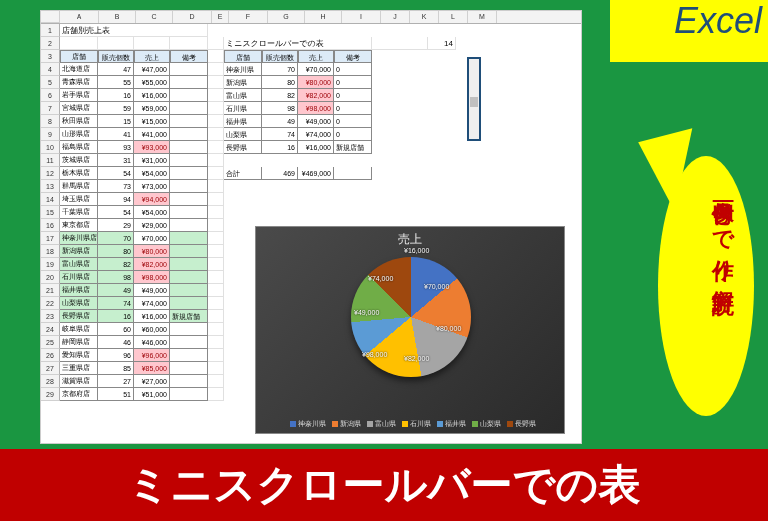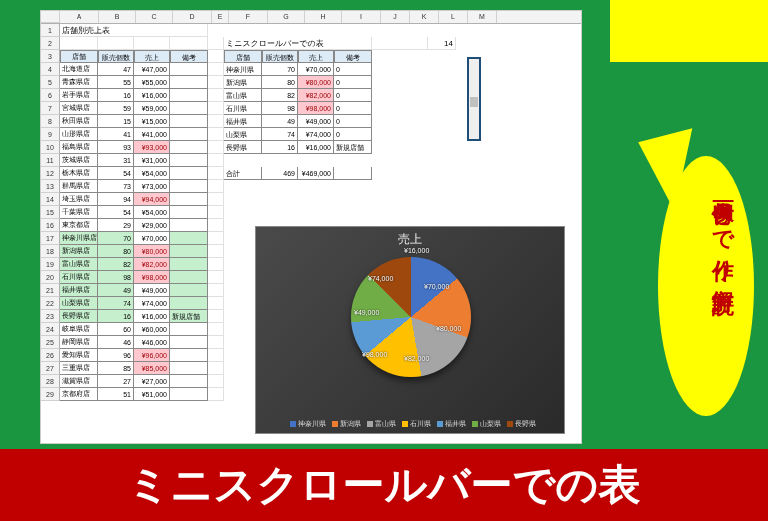--- a/index.html
+++ b/index.html
@@ -546,20 +546,21 @@
       <div class="pie-label" style="left:180px;top:98px">¥80,000</div>
       <div class="pie-label" style="left:148px;top:128px">¥82,000</div>
       <div class="pie-label" style="left:106px;top:124px">¥98,000</div>
       <div class="pie-label" style="left:98px;top:82px">¥49,000</div>
       <div class="pie-label" style="left:112px;top:48px">¥74,000</div>
       <div class="legend" id="legend"><span class="sw" style="background: rgb(68, 114, 196);"></span><span>神奈川県</span><span class="sw" style="background: rgb(237, 125, 49);"></span><span>新潟県</span><span class="sw" style="background: rgb(165, 165, 165);"></span><span>富山県</span><span class="sw" style="background: rgb(255, 192, 0);"></span><span>石川県</span><span class="sw" style="background: rgb(91, 155, 213);"></span><span>福井県</span><span class="sw" style="background: rgb(112, 173, 71);"></span><span>山梨県</span><span class="sw" style="background: rgb(158, 72, 14);"></span><span>長野県</span></div>
     </div>
   </div>
 
   <div class="excel-tag-bg"></div>
+  <div class="excel-tag">Excel</div>
 
   <div class="speech">
     <div class="bubble-tail"></div>
     <div class="bubble"></div>
     <div class="bubble-text">
       <span>画像付きで</span><span>作り方解説</span>
     </div>
   </div>
 </div>
 

